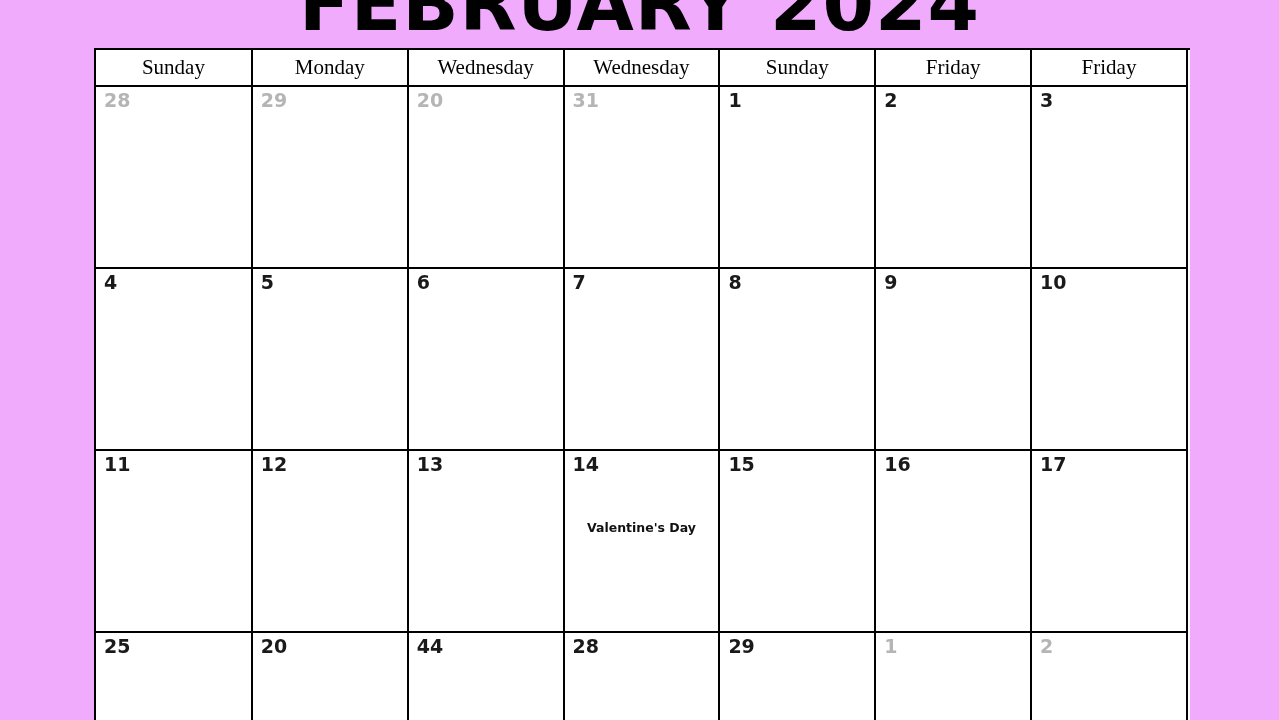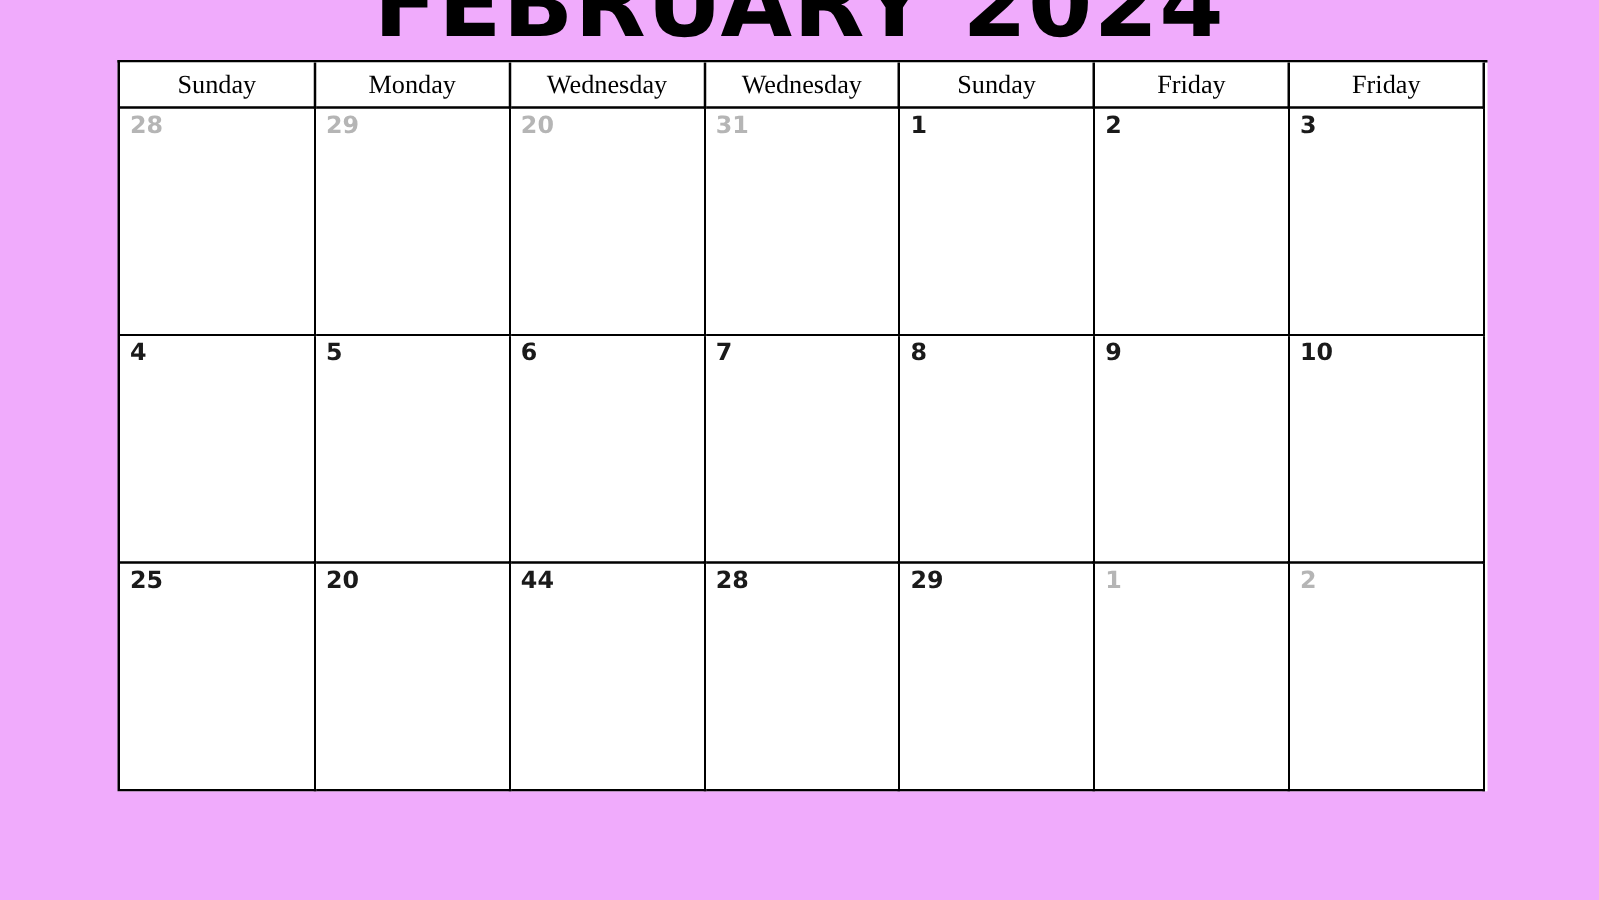--- a/index.html
+++ b/index.html
@@ -172,20 +172,44 @@
             </td>
             <td>
               <div class="daynum">9</div>
             </td>
             <td>
               <div class="daynum">10</div>
             </td>
           </tr>
           <tr>
             <td>
+              <div class="daynum">11</div>
+            </td>
+            <td>
+              <div class="daynum">12</div>
+            </td>
+            <td>
+              <div class="daynum">13</div>
+            </td>
+            <td>
+              <div class="daynum">14</div>
+              <div class="event">Valentine's Day</div>
+            </td>
+            <td>
+              <div class="daynum">15</div>
+            </td>
+            <td>
+              <div class="daynum">16</div>
+            </td>
+            <td>
+              <div class="daynum">17</div>
+            </td>
+          </tr>
+          <tr>
+            <td>
               <div class="daynum">25</div>
             </td>
             <td>
               <div class="daynum">20</div>
             </td>
             <td>
               <div class="daynum">44</div>
             </td>
             <td>
               <div class="daynum">28</div>

